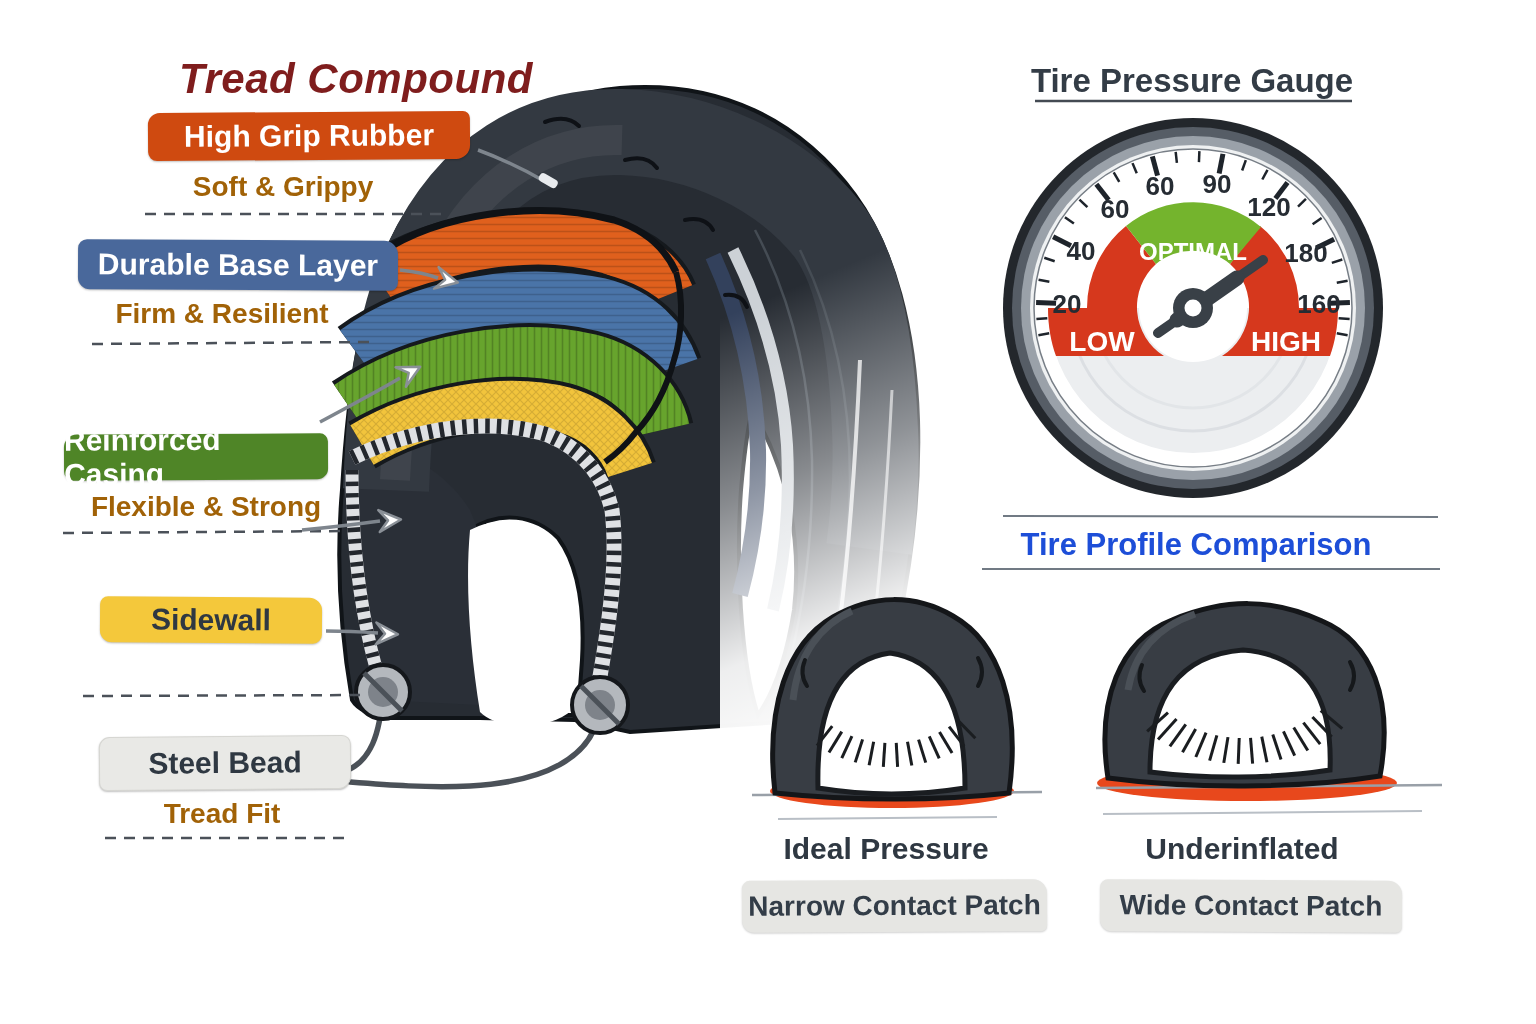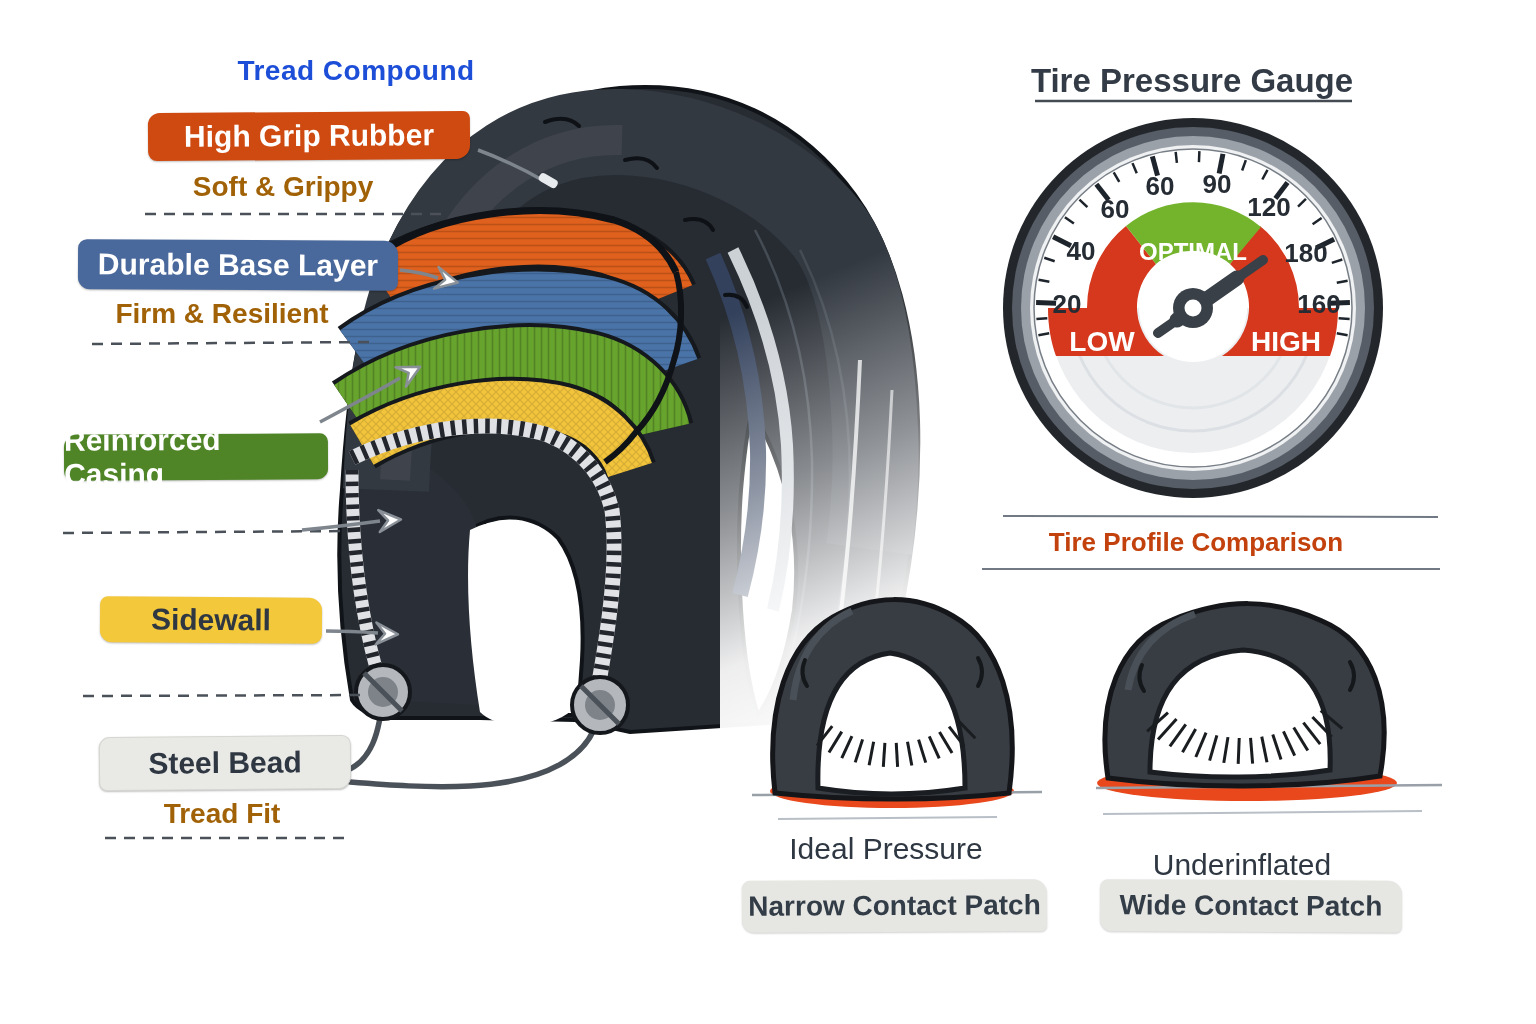--- a/index.html
+++ b/index.html
@@ -1,26 +1,26 @@
 <!DOCTYPE html>
 <html><head>
 <meta charset="utf-8">
 <style>
   html,body{margin:0;padding:0;background:#ffffff;}
   #stage{position:relative;width:1536px;height:1024px;background:#ffffff;overflow:hidden;
          font-family:"Liberation Sans", sans-serif;}
   .abs{position:absolute;}
   .ctr{transform:translateX(-50%);white-space:nowrap;}
-  .ttl{font-weight:700;color:#1d4ed8;font-size:28px;letter-spacing:.5px;}
+  .ttl{font-weight:700;color:#7f1d1d;font-size:42px;letter-spacing:.5px;font-style:italic;}
   .badge{font-weight:700;font-size:30px;display:flex;align-items:center;justify-content:center;
          box-shadow:0 1px 2px rgba(0,0,0,.25);}
   .desc{font-weight:700;color:#a16207;font-size:28px;}
-  .sec-ttl{font-weight:700;color:#c2410c;font-size:26px;}
+  .sec-ttl{font-weight:700;color:#1d4ed8;font-size:31px;}
   .gauge-ttl{font-weight:700;color:#333c46;font-size:33px;}
-  .prof-name{font-weight:400;color:#2f3842;font-size:30px;}
+  .prof-name{font-weight:700;color:#2f3842;font-size:30px;}
   .patch-badge{background:#e6e6e3;color:#333d48;font-weight:700;font-size:28px;
          display:flex;align-items:center;justify-content:center;
          border-radius:8px 14px 6px 12px;box-shadow:0 1px 2px rgba(0,0,0,.18);}
   svg{display:block;}
   svg text{font-family:"Liberation Sans", sans-serif;}
 </style>
 </head>
 <body>
 
 <div id="stage">
@@ -279,29 +279,30 @@
 
   <div class="abs ttl ctr" style="left:356px;top:55px;z-index:10;">Tread Compound</div>
 
   <div class="abs badge" style="left: 148px; top: 112px; width: 322px; height: 48px; z-index: 10; border-radius: 12px 7px 14px 9px; transform: rotate(-0.4deg); background-color: rgb(207, 74, 16); color: rgb(255, 255, 255);">High Grip Rubber</div>
   <div class="abs desc ctr" style="left:283px;top:171px;z-index:10;">Soft &amp; Grippy</div>
 
   <div class="abs badge" style="left: 78px; top: 240px; width: 320px; height: 50px; z-index: 10; border-radius: 9px 14px 8px 12px; transform: rotate(0.3deg); background-color: rgb(73, 104, 155); color: rgb(255, 255, 255);">Durable Base Layer</div>
   <div class="abs desc ctr" style="left:222px;top:298px;z-index:10;text-align:right;">Firm &amp; Resilient</div>
 
   <div class="abs badge" style="left: 64px; top: 434px; width: 264px; height: 46px; z-index: 10; border-radius: 13px 8px 11px 9px; transform: rotate(-0.3deg); background-color: rgb(79, 133, 39); color: rgb(255, 255, 255);">Reinforced Casing</div>
+  <div class="abs desc ctr" style="left:206px;top:491px;z-index:10;">Flexible &amp; Strong</div>
 
   <div class="abs badge" style="left: 100px; top: 597px; width: 222px; height: 46px; z-index: 10; border-radius: 8px 13px 9px 12px; transform: rotate(0.4deg); background-color: rgb(244, 200, 59); color: rgb(47, 56, 66);">Sidewall</div>
 
   <div class="abs badge" style="left: 99px; top: 736px; width: 250px; height: 52px; z-index: 10; border-radius: 11px 9px 13px 8px; transform: rotate(-0.5deg); border: 1px solid rgb(214, 214, 210); background-color: rgb(233, 233, 230); color: rgb(47, 56, 66);">Steel Bead</div>
   <div class="abs desc ctr" style="left:222px;top:798px;z-index:10;">Tread Fit</div>
 
   <div class="abs gauge-ttl ctr" style="left:1192px;top:62px;z-index:10;text-align:center;">Tire Pressure Gauge</div>
 
   <div class="abs sec-ttl ctr" style="left:1196px;top:527px;z-index:10;">Tire Profile Comparison</div>
 
   <div class="abs prof-name ctr" style="left:886px;top:832px;z-index:10;">Ideal Pressure</div>
   <div class="abs patch-badge" style="left:742px;top:880px;width:305px;height:52px;z-index:10;transform:rotate(-0.3deg);">Narrow Contact Patch</div>
 
-  <div class="abs prof-name ctr" style="left:1242px;top:832px;z-index:10;margin-top:16px;">Underinflated</div>
+  <div class="abs prof-name ctr" style="left:1242px;top:832px;z-index:10;">Underinflated</div>
   <div class="abs patch-badge" style="left:1100px;top:880px;width:302px;height:52px;z-index:10;transform:rotate(0.3deg);">Wide Contact Patch</div>
 
 </div>
 
 </body></html>

